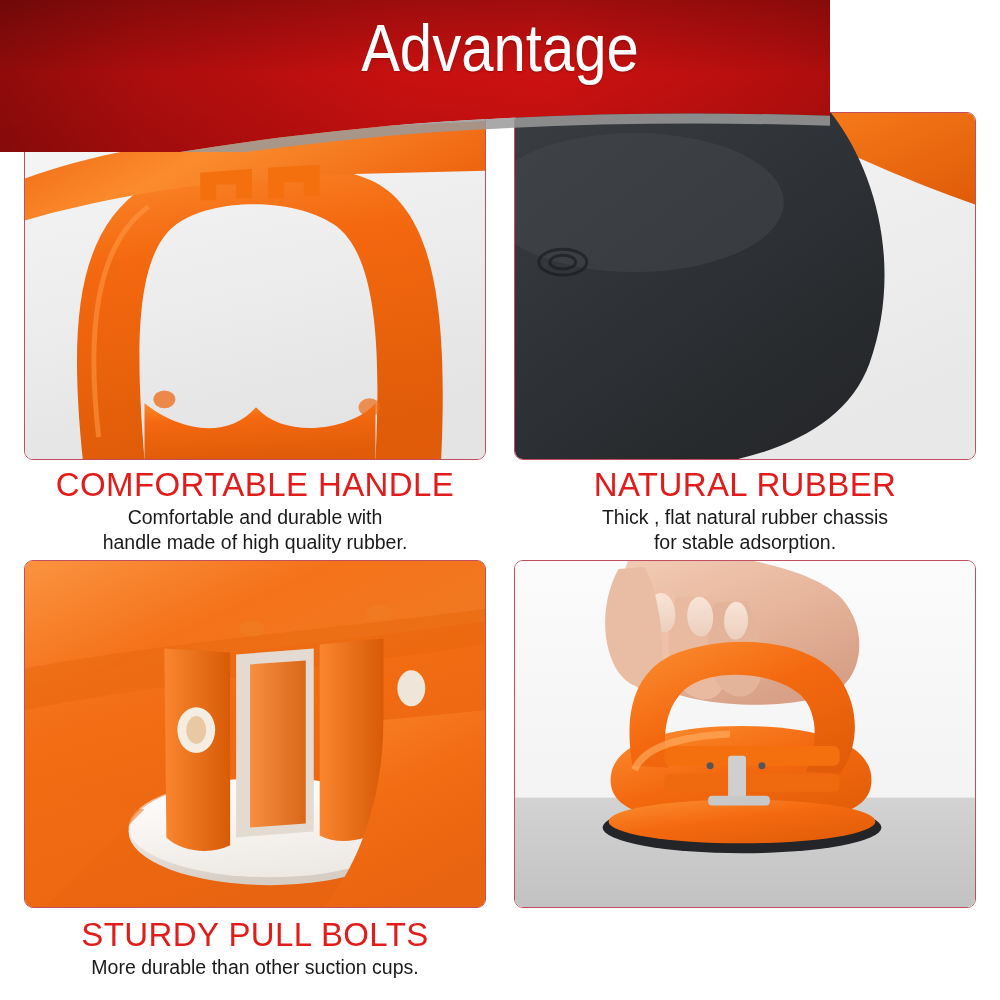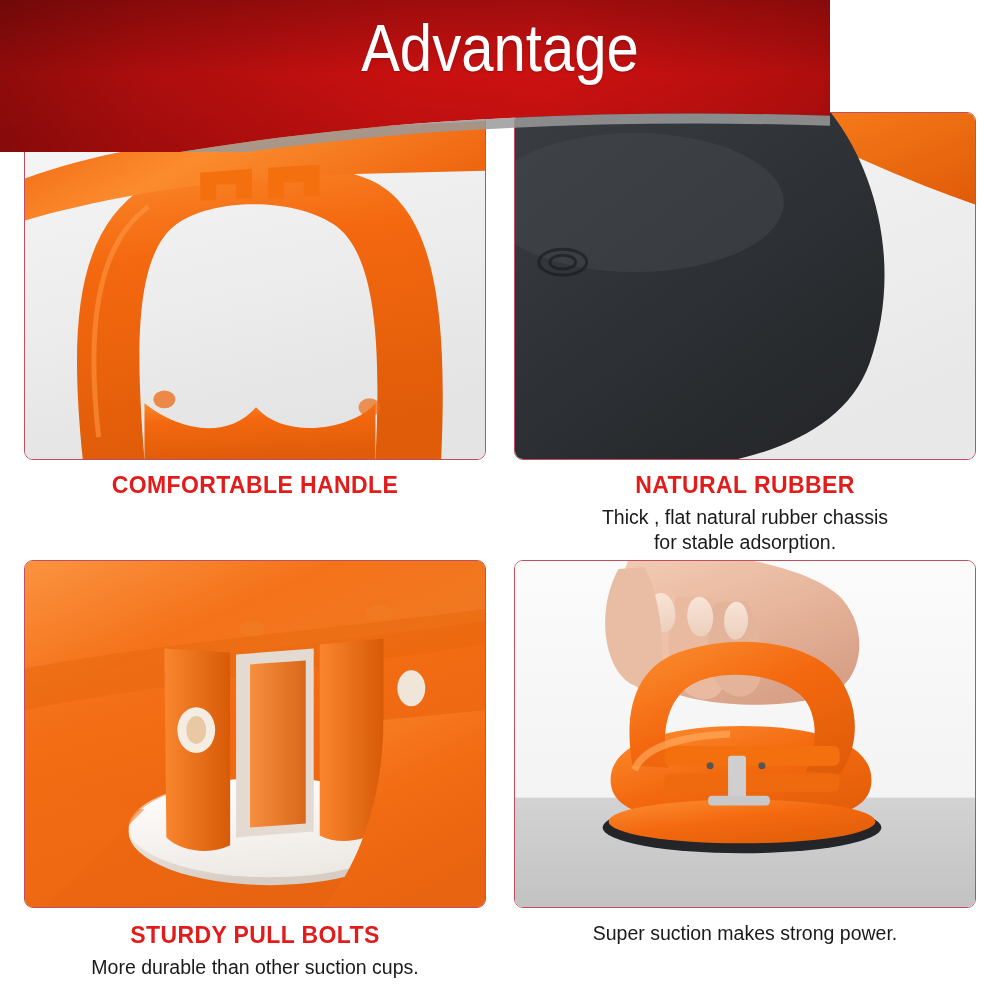--- a/index.html
+++ b/index.html
@@ -89,23 +89,23 @@
     width: 470px;
     text-align: center;
   }
   .cap-tl { left: 20px;  top: 468px; }
   .cap-tr { left: 510px; top: 468px; }
   .cap-bl { left: 20px;  top: 918px; }
   .cap-br { left: 510px; top: 918px; }
 
   .cap-title {
     color: #e21b1b;
-    font-size: 23px;
+    font-size: 33px;
     line-height: 34px;
-    font-weight: bold;
+    font-weight: normal;
     letter-spacing: 0.4px;
     white-space: nowrap;
   }
   .cap-lines {
     margin-top: 3px;
     color: #1a1a1a;
     font-size: 19.5px;
     line-height: 25px;
     font-weight: 400;
   }
@@ -330,36 +330,37 @@
       <path d="M0 0 L1000 0 L1000 124 C 820 112 640 110 470 120 C 300 130 150 154 0 186 Z" fill="url(#redG)"></path>
       <path d="M0 0 L1000 0 L1000 124 C 820 112 640 110 470 120 C 300 130 150 154 0 186 Z" fill="url(#redV)"></path>
 
       <path d="M1000 124 C 820 112 640 110 470 120 C 300 130 150 154 0 186 L 0 196 C 150 164 300 140 470 130 C 640 120 820 122 1000 134 Z" fill="#9a9a9a" opacity="0.85"></path>
     </svg>
     <div class="banner-title">Advantage</div>
   </div>
 
   <div class="caption cap-tl">
     <div class="cap-title">COMFORTABLE HANDLE</div>
+    <div class="cap-lines">
+      <div class="cap-line">Comfortable and durable with</div>
+      <div class="cap-line">handle made of high quality rubber.</div>
+    </div>
   </div>
 
   <div class="caption cap-bl">
     <div class="cap-title">STURDY PULL BOLTS</div>
     <div class="cap-lines">
       <div class="cap-line">More durable than other suction cups.</div>
     </div>
   </div>
 
   <div class="caption cap-tr">
     <div class="cap-title">NATURAL RUBBER</div>
     <div class="cap-lines">
       <div class="cap-line">Thick , flat natural rubber chassis</div>
       <div class="cap-line">for stable adsorption.</div>
     </div>
   </div>
 
   <div class="caption cap-br">
-    <div class="cap-lines">
-      <div class="cap-line">Super suction makes strong power.</div>
-    </div>
   </div>
 
 </div>
 
 </body></html>

